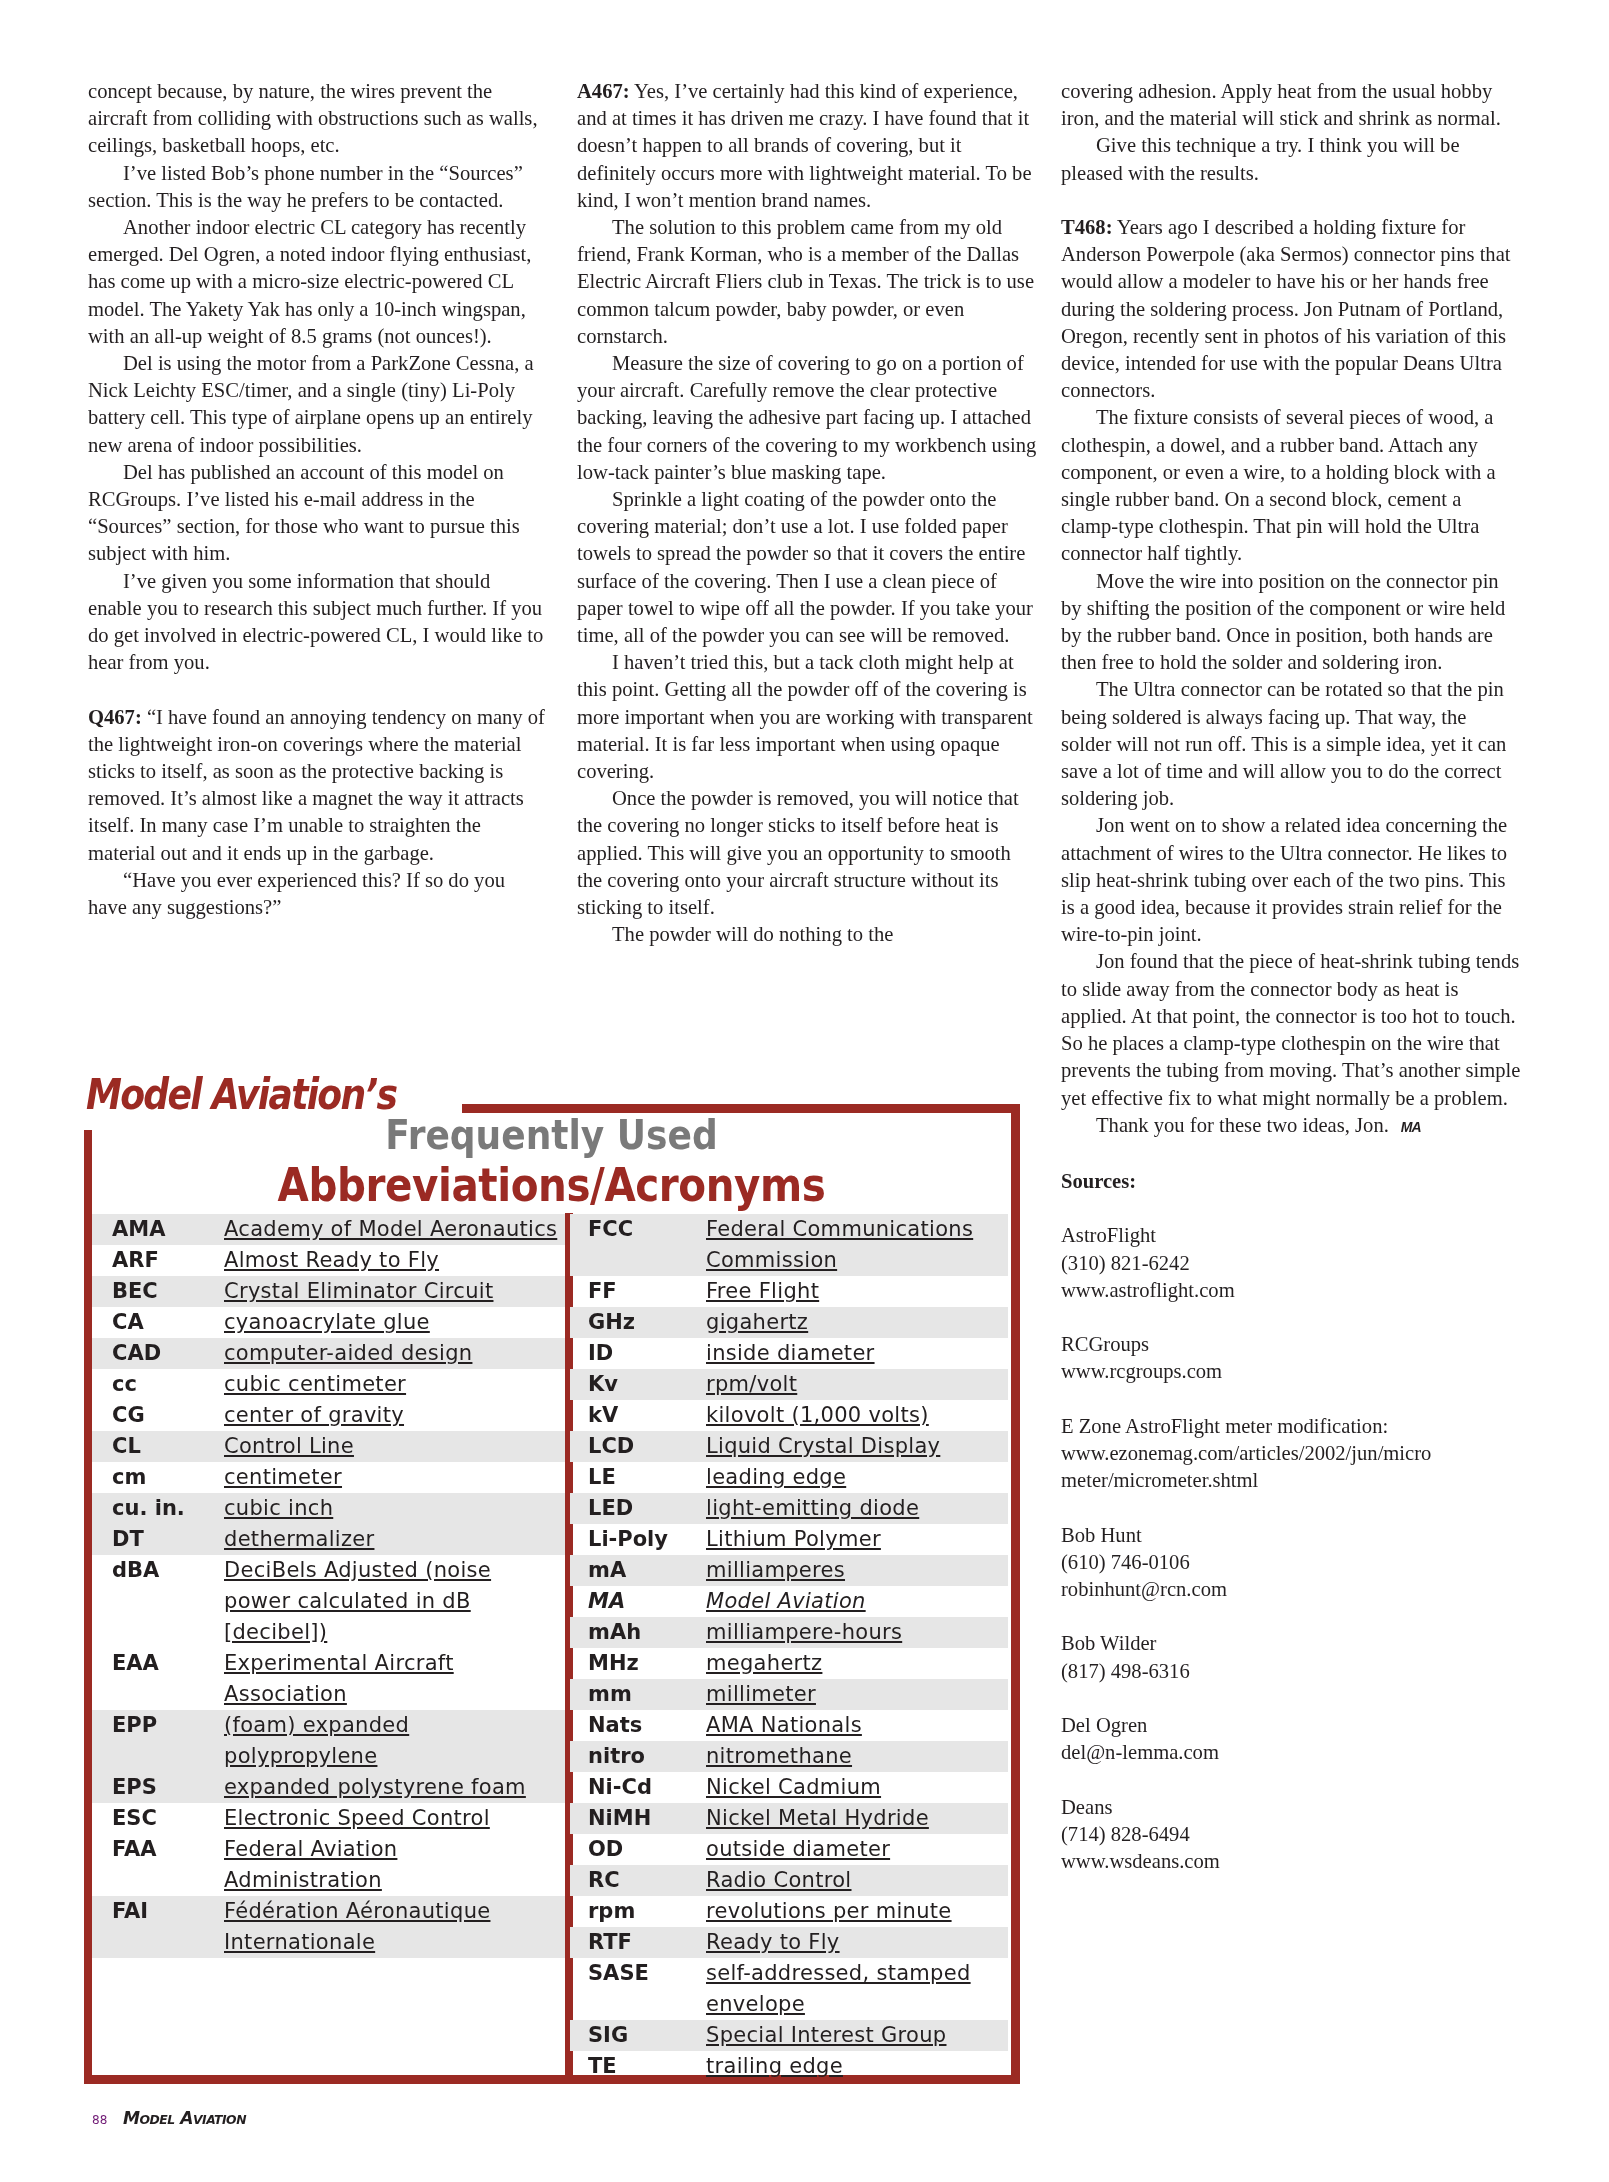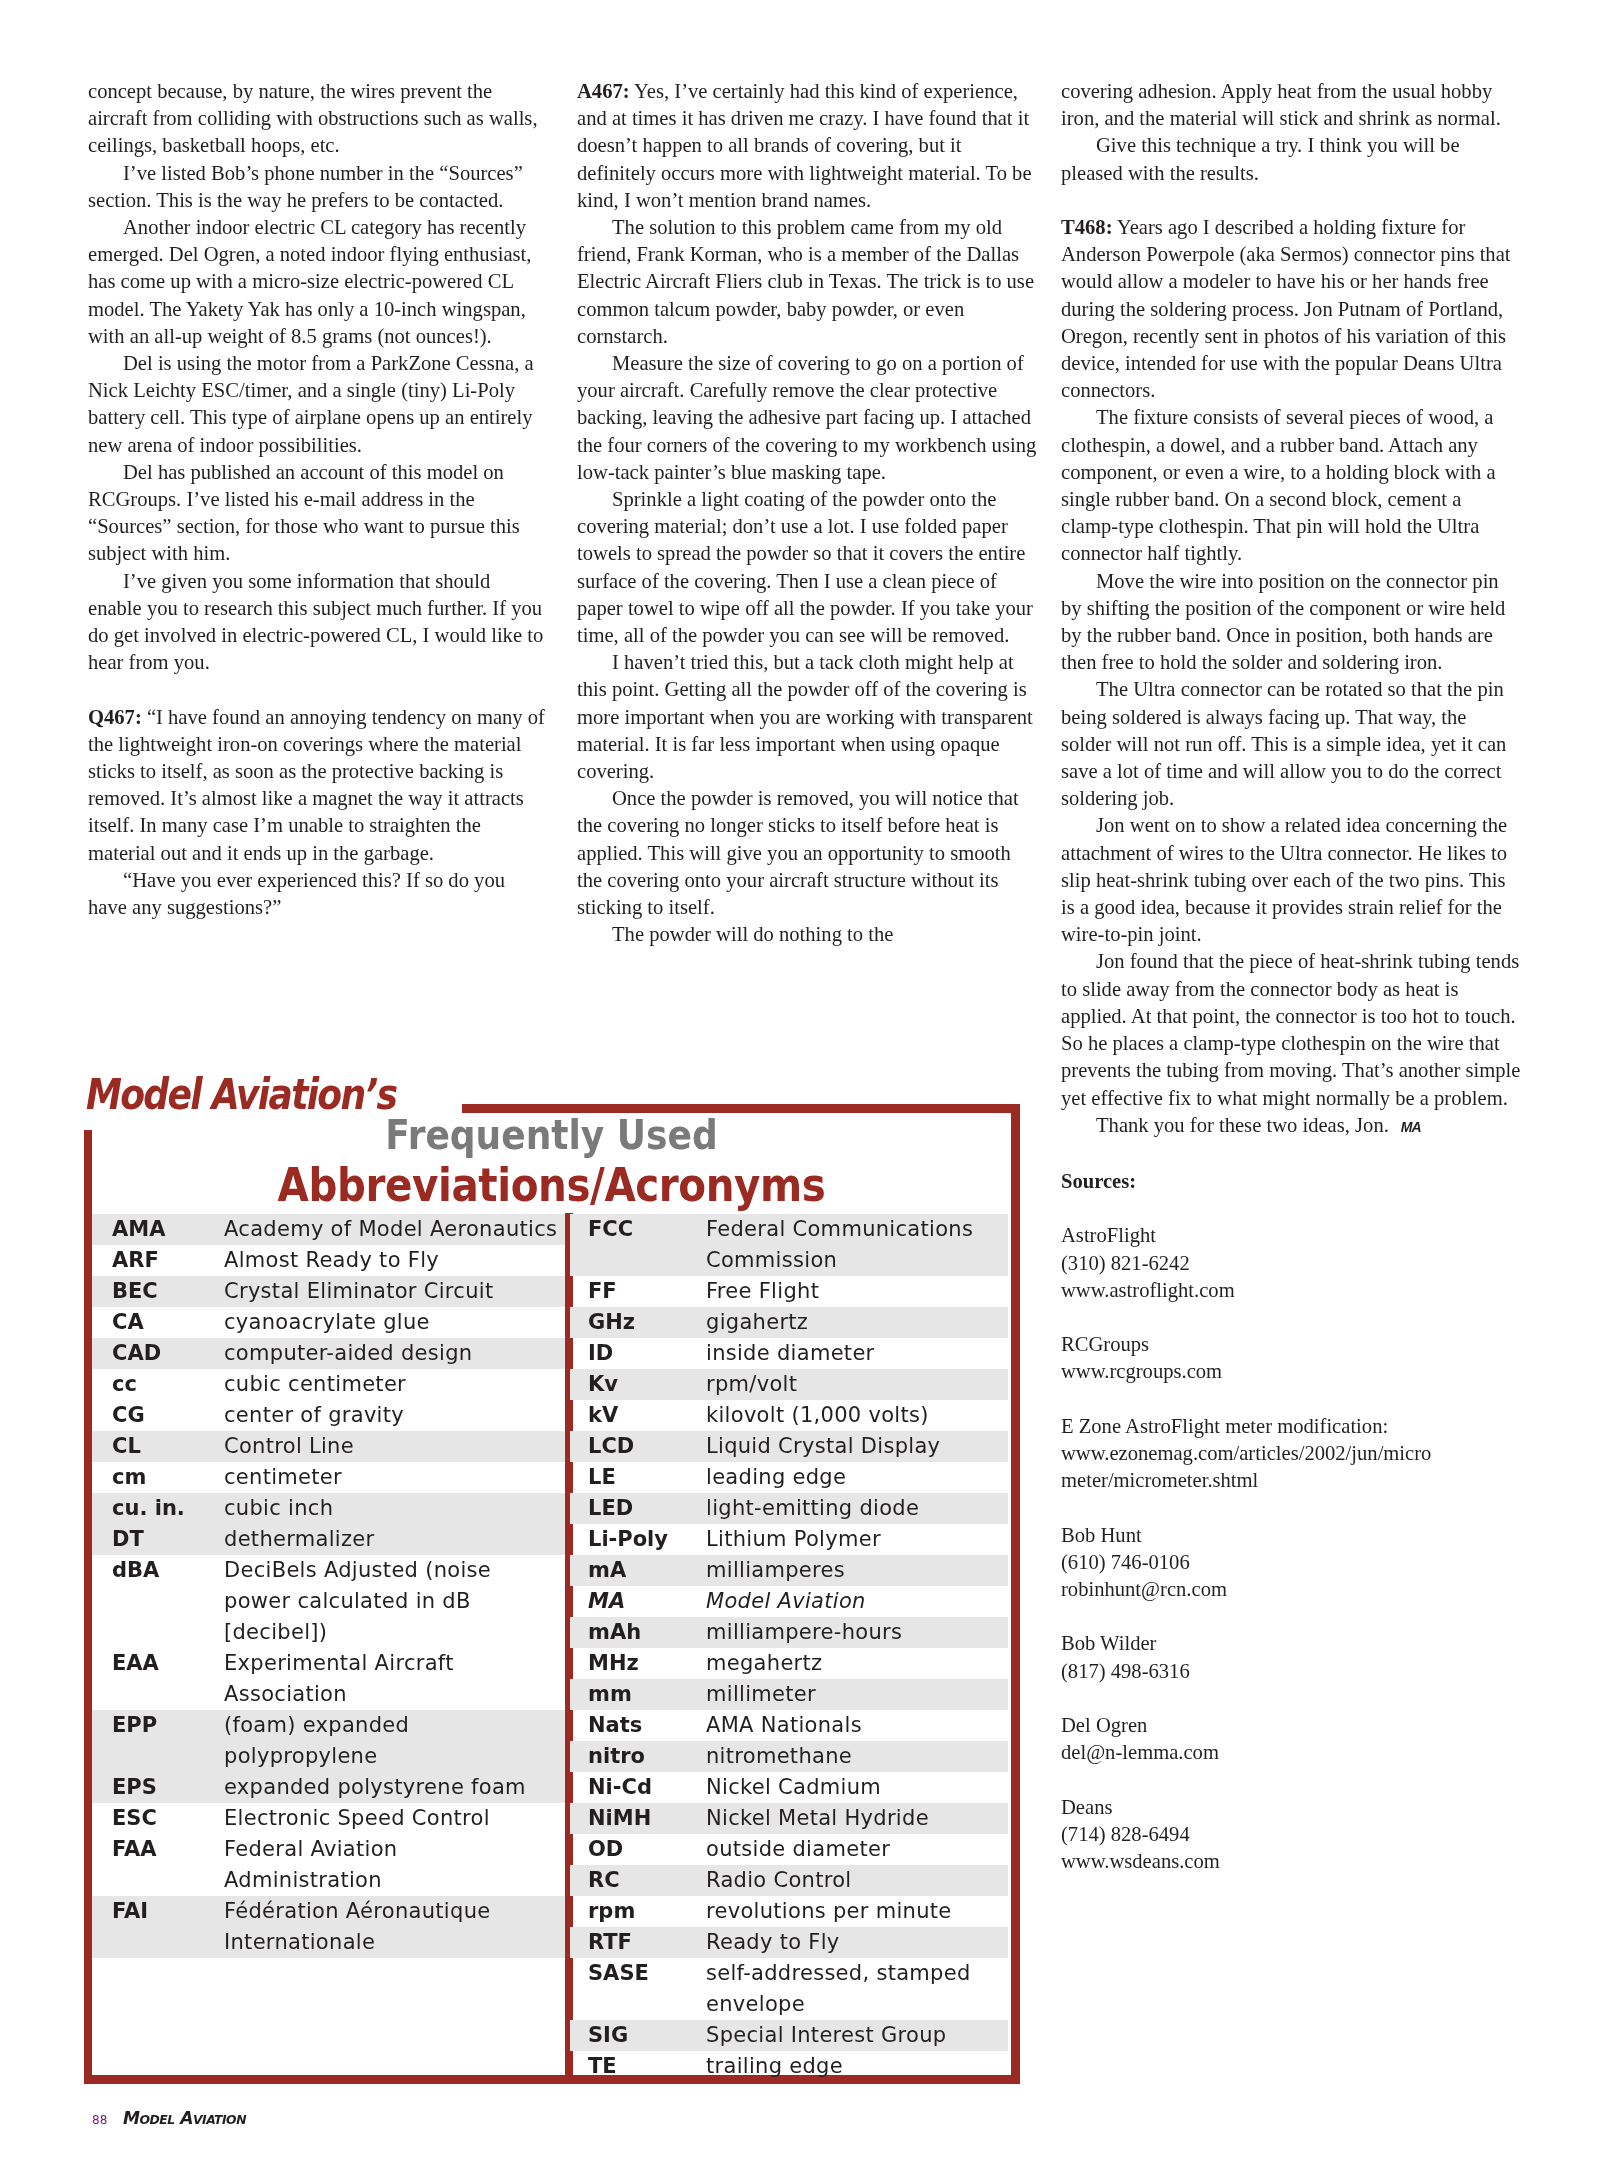--- a/index.html
+++ b/index.html
@@ -59,21 +59,21 @@
     position: absolute;
     font-family: "DejaVu Sans", "Liberation Sans", sans-serif;
     font-size: 21px; line-height: 31px; color: #231f20;
   }
   #abbr-left { left: 92px; top: 1214px; width: 473px; }
   #abbr-right { left: 570px; top: 1214px; width: 438px; }
   .abbr-row { display: flex; width: 100%; }
   .abbr-row.shade { background: #e6e6e6; }
   .abbr-key { font-weight: bold; width: 132px; padding-left: 20px; flex-shrink: 0; }
   #abbr-right .abbr-key { padding-left: 18px; width: 136px; }
-  .abbr-val { flex: 1; padding-right: 6px; letter-spacing: 0.3px; }
+  .abbr-val { flex: 1; padding-right: 6px; letter-spacing: 0.3px; text-decoration: underline; }
   .abbr-row.italic .abbr-key, .abbr-row.italic .abbr-val { font-style: italic; }
 
   
   .footer { position: absolute; left: 92px; top: 2107px; display: flex; align-items: baseline; }
   .page-num { font-family: "DejaVu Sans", "Liberation Sans", sans-serif; font-size: 12px; color: #701a75; }
   .footer-brand {
     font-family: "DejaVu Sans", "Liberation Sans", sans-serif; font-weight: bold; font-style: italic;
     font-size: 18px; margin-left: 16px; color: #231f20; letter-spacing: -0.5px;
     font-variant: small-caps; transform: scaleX(0.95); transform-origin: left;
   }

